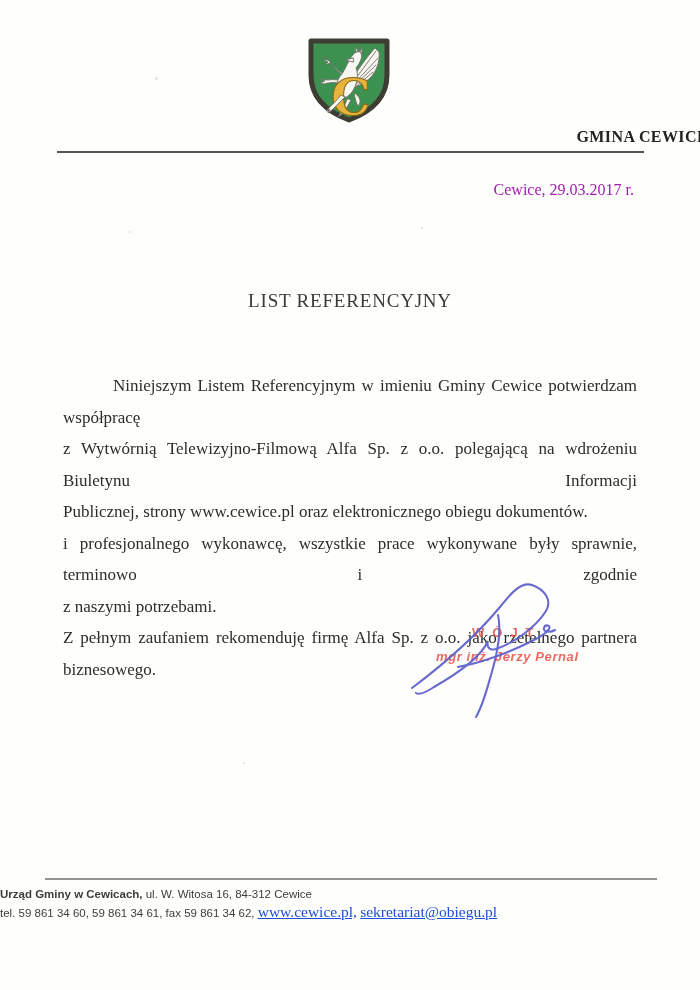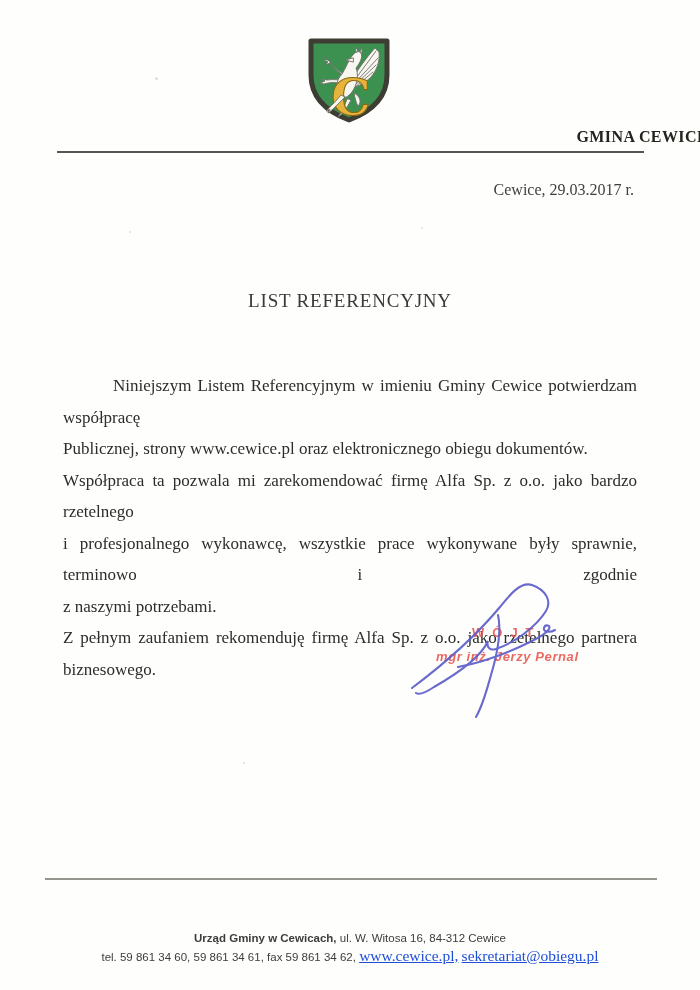--- a/index.html
+++ b/index.html
@@ -20,21 +20,21 @@
     font-size:16px;font-weight:bold;letter-spacing:0.4px;
     color:#24241f;
   }
   .header-rule{
     position:absolute;top:151px;left:57px;width:587px;height:2px;
     background:#57554e;
   }
   
   .date-line{
     position:absolute;top:181px;right:66px;
-    font-size:16px;color:#404040;
+    font-size:16px;color:#a21caf;
   }
   
   .title{
     position:absolute;top:290px;left:0;width:700px;
     text-align:center;
     font-size:19px;letter-spacing:0.8px;color:#3a3a36;
   }
   
   .body-text{
     position:absolute;top:370px;left:63px;width:574px;
@@ -58,24 +58,22 @@
     color:#ea5a52;opacity:.9;white-space:nowrap;
   }
   .pen-svg{position:absolute;left:0;top:0;width:240px;height:150px;}
   
   .footer-rule{
     position:absolute;top:878px;left:45px;width:612px;height:2px;
     background:#96948e;
   }
   .footer{
     position:absolute;top:887px;left:0;width:700px;
-    text-align:center;
     font-family:"Liberation Sans", sans-serif;
     color:#3d3d3b;
-    margin-top:44px;
   }
   .footer .f1{font-size:11.5px;line-height:15px;}
   .footer .f1 .bold{font-weight:bold;}
   .footer .f2{font-size:11.5px;line-height:19px;}
   .footer a.scan-link{
     font-family:"Liberation Serif", serif;
     font-size:15.5px;
     color:#1d4ed8;text-decoration:underline;cursor:pointer;
   }
   
@@ -123,22 +121,22 @@
 
   <div class="org-name">GMINA CEWICE</div>
   <div class="header-rule"></div>
 
   <div class="date-line">Cewice, 29.03.2017 r.</div>
 
   <div class="title">LIST REFERENCYJNY</div>
 
   <div class="body-text">
     <div class="bline just indent">Niniejszym Listem Referencyjnym w imieniu Gminy Cewice potwierdzam współpracę</div>
+    <div class="bline just">z Wytwórnią Telewizyjno-Filmową Alfa Sp. z o.o.  polegającą na wdrożeniu Biuletynu Informacji</div>
     <div class="bline">Publicznej, strony www.cewice.pl oraz elektronicznego obiegu dokumentów.</div>
-    <div class="bline just">Współpraca ta pozwala mi zarekomendować firmę Alfa Sp. z o.o. jako bardzo rzetelnego</div>
     <div class="bline just">i profesjonalnego wykonawcę, wszystkie prace wykonywane były sprawnie, terminowo i zgodnie</div>
     <div class="bline">z naszymi potrzebami.</div>
     <div class="bline">Z pełnym zaufaniem rekomenduję firmę Alfa Sp. z o.o. jako rzetelnego partnera biznesowego.</div>
   </div>
 
   <div class="sig-area">
     <div class="stamp-role">WÓJT</div>
     <div class="stamp-name">mgr inż. Jerzy Pernal</div>
     <svg class="pen-svg" viewBox="0 0 240 150">
       <g fill="none" stroke="#5d5ec9" stroke-width="2.1" stroke-linecap="round" opacity="0.92">

